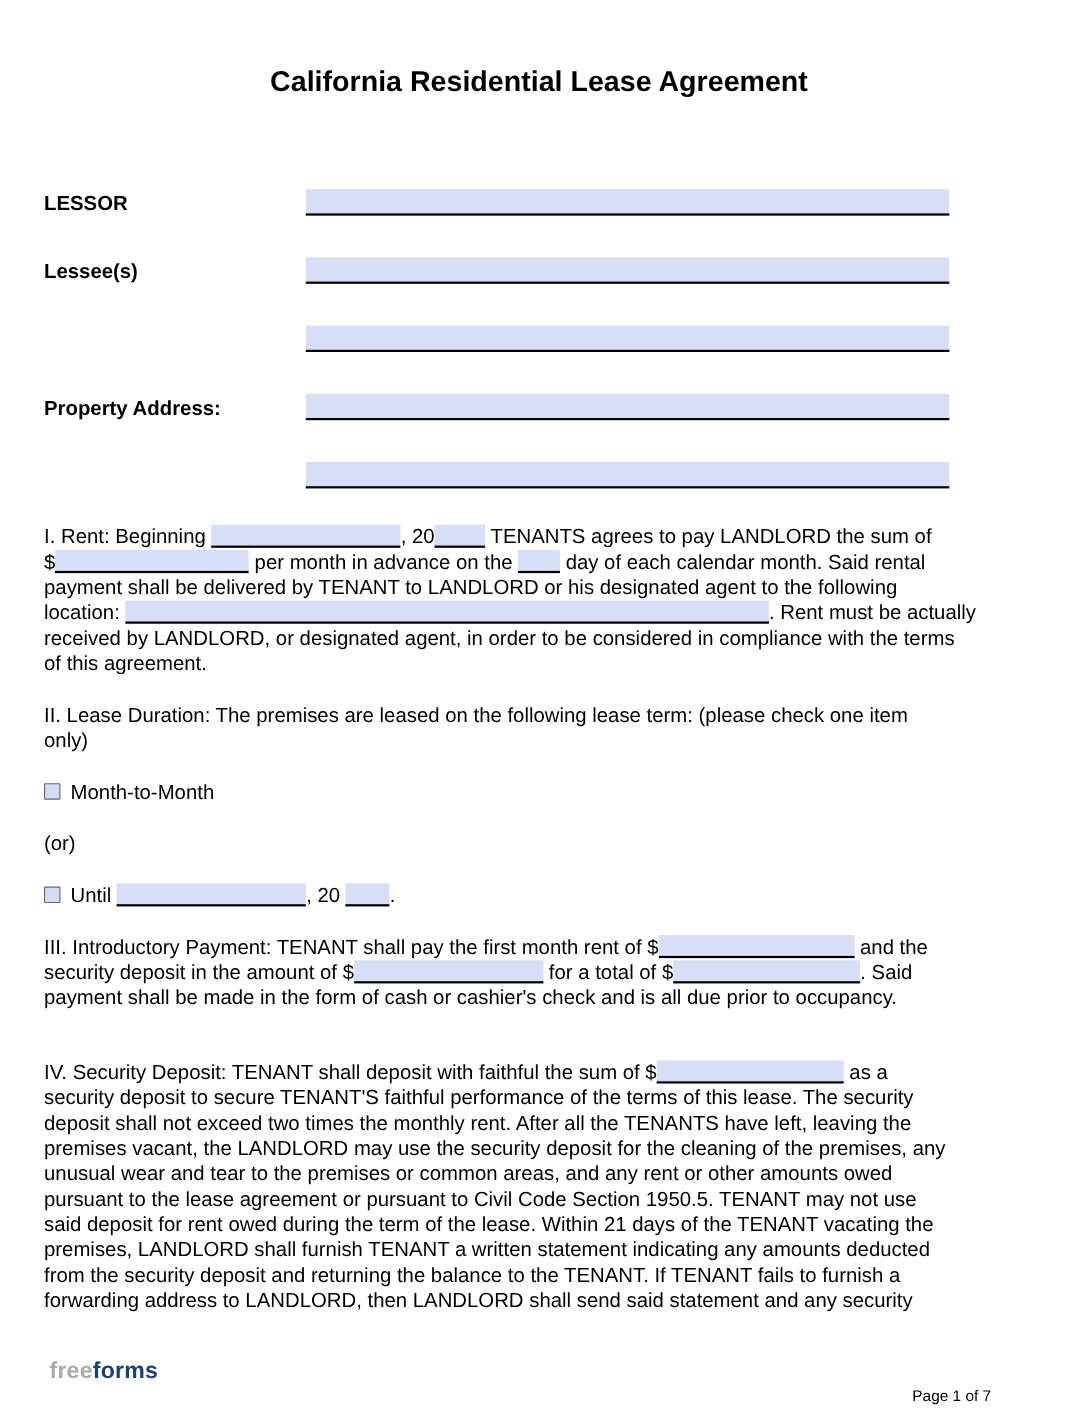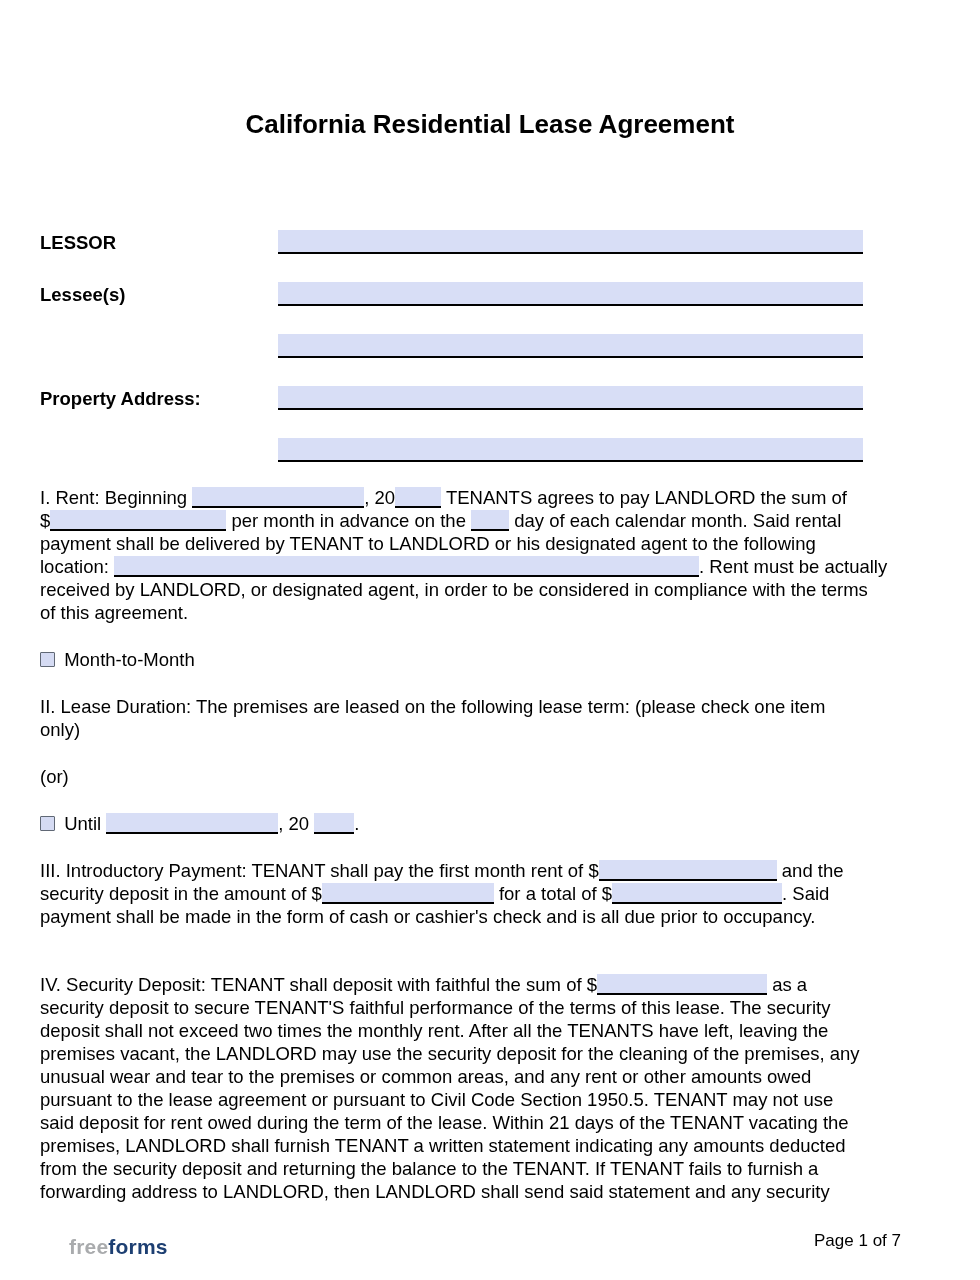--- a/index.html
+++ b/index.html
@@ -7,28 +7,28 @@
     position:relative;
     width:980px;height:1280px;
     background:#fff;
     box-sizing:border-box;
     padding:0 40px;
     font-family:"Liberation Sans", sans-serif;
     color:var(--text,#000);
     overflow:hidden;
   }
   .title{
-    padding-top:108px;
+    padding-top:58px;
     text-align:center;
     font-size:26px;
     line-height:32px;
     font-weight:bold;
   }
   .party-fields{margin-top:74px;}
-  .field-row{display:flex;align-items:flex-end;height:40px;margin-bottom:12px;}
+  .field-row{display:flex;align-items:center;height:40px;margin-bottom:22px;}
   .field-label{
     width:238px;
     font-size:18.5px;
     line-height:23px;
     font-weight:bold;
   }
   .field-input{
     width:585px;height:22px;
     background:var(--field-fill,#d8def6);
     border-bottom:2px solid var(--field-underline,#000);
@@ -49,24 +49,24 @@
   .checkbox{
     display:inline-block;
     width:13px;height:13px;
     background:var(--checkbox-fill,#d5dbf3);
     border:1.5px solid var(--checkbox-border,#606875);
     border-radius:1px;
     vertical-align:-1px;
     margin-right:4px;
   }
   .footer{position:absolute;left:0;right:0;bottom:0;height:50px;}
-  .logo{position:absolute;left:45px;bottom:21px;font-size:21px;font-weight:bold;letter-spacing:.2px;margin-left:24px;}
+  .logo{position:absolute;left:45px;bottom:21px;font-size:21px;font-weight:bold;letter-spacing:.2px;}
   .logo-free{color:var(--logo-free,#a9abad);}
   .logo-forms{color:var(--logo-forms,#1d3f72);}
-  .page-num{position:absolute;right:79px;bottom:29px;font-size:17px;}
+  .page-num{position:absolute;right:79px;bottom:3px;font-size:14px;}
 </style>
 </head>
 <body>
 
 <div class="page">
   <div class="title">California Residential Lease Agreement</div>
 
   <div class="party-fields" id="party-fields">
       <div class="field-row">
         <div class="field-label">LESSOR</div>
@@ -93,25 +93,25 @@
   <div class="body" id="body-sections">
       <div class="block">
         <div class="line"><span class="b">I. Rent:</span><span class="t"> Beginning </span><span class="blank" style="width: 172px;"></span><span class="t">, 20</span><span class="blank" style="width: 46px;"></span><span class="t"> TENANTS agrees to pay LANDLORD the sum of</span></div>
         <div class="line"><span class="t">$</span><span class="blank" style="width: 176px;"></span><span class="t"> per month in advance on the </span><span class="blank" style="width: 38px;"></span><span class="t"> day of each calendar month. Said rental</span></div>
         <div class="line"><span class="t">payment shall be delivered by TENANT to LANDLORD or his designated agent to the following</span></div>
         <div class="line"><span class="t">location: </span><span class="blank" style="width: 585px;"></span><span class="t">. Rent must be actually</span></div>
         <div class="line"><span class="t">received by LANDLORD, or designated agent, in order to be considered in compliance with the terms</span></div>
         <div class="line"><span class="t">of this agreement.</span></div>
       </div>
       <div class="block">
-        <div class="line"><span class="checkbox"></span><span class="t"> Month-to-Month</span></div>
+        <div class="line"><span class="b">II. Lease Duration:</span><span class="t"> The premises are leased on the following lease term: (please check one item</span></div>
+        <div class="line"><span class="t">only)</span></div>
       </div>
       <div class="block">
-        <div class="line"><span class="b">II. Lease Duration:</span><span class="t"> The premises are leased on the following lease term: (please check one item</span></div>
-        <div class="line"><span class="t">only)</span></div>
+        <div class="line"><span class="checkbox"></span><span class="t"> Month-to-Month</span></div>
       </div>
       <div class="block">
         <div class="line"><span class="t">(or)</span></div>
       </div>
       <div class="block">
         <div class="line"><span class="checkbox"></span><span class="t"> Until </span><span class="blank" style="width: 172px;"></span><span class="t">, 20 </span><span class="blank" style="width: 40px;"></span><span class="t">.</span></div>
       </div>
       <div class="block">
         <div class="line"><span class="b">III. Introductory Payment:</span><span class="t"> TENANT shall pay the first month rent of $</span><span class="blank" style="width: 178px;"></span><span class="t"> and the</span></div>
         <div class="line"><span class="t">security deposit in the amount of $</span><span class="blank" style="width: 172px;"></span><span class="t"> for a total of $</span><span class="blank" style="width: 170px;"></span><span class="t">. Said</span></div>

